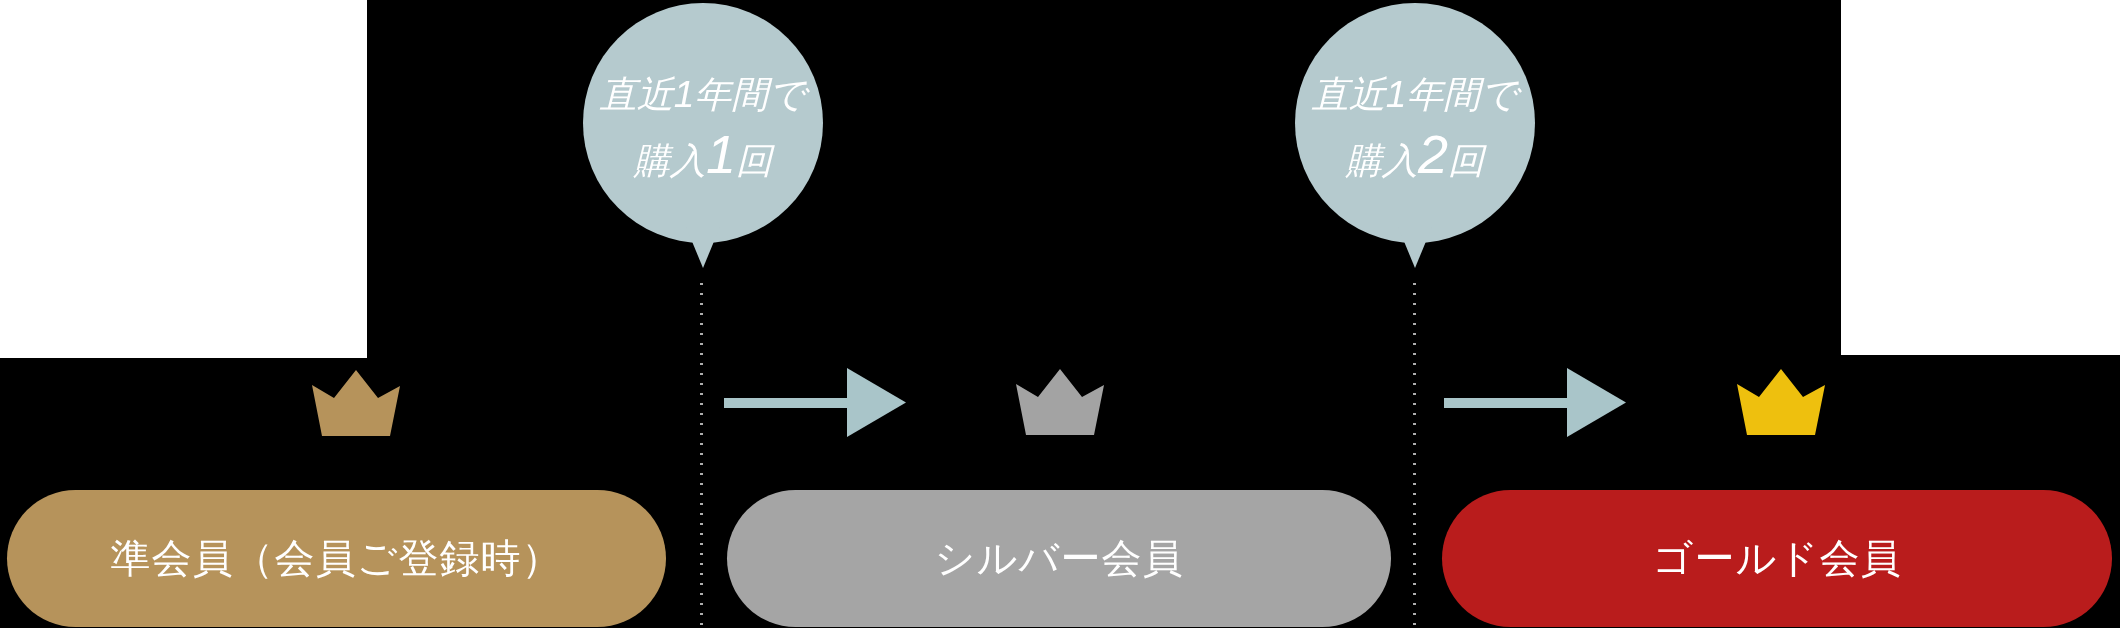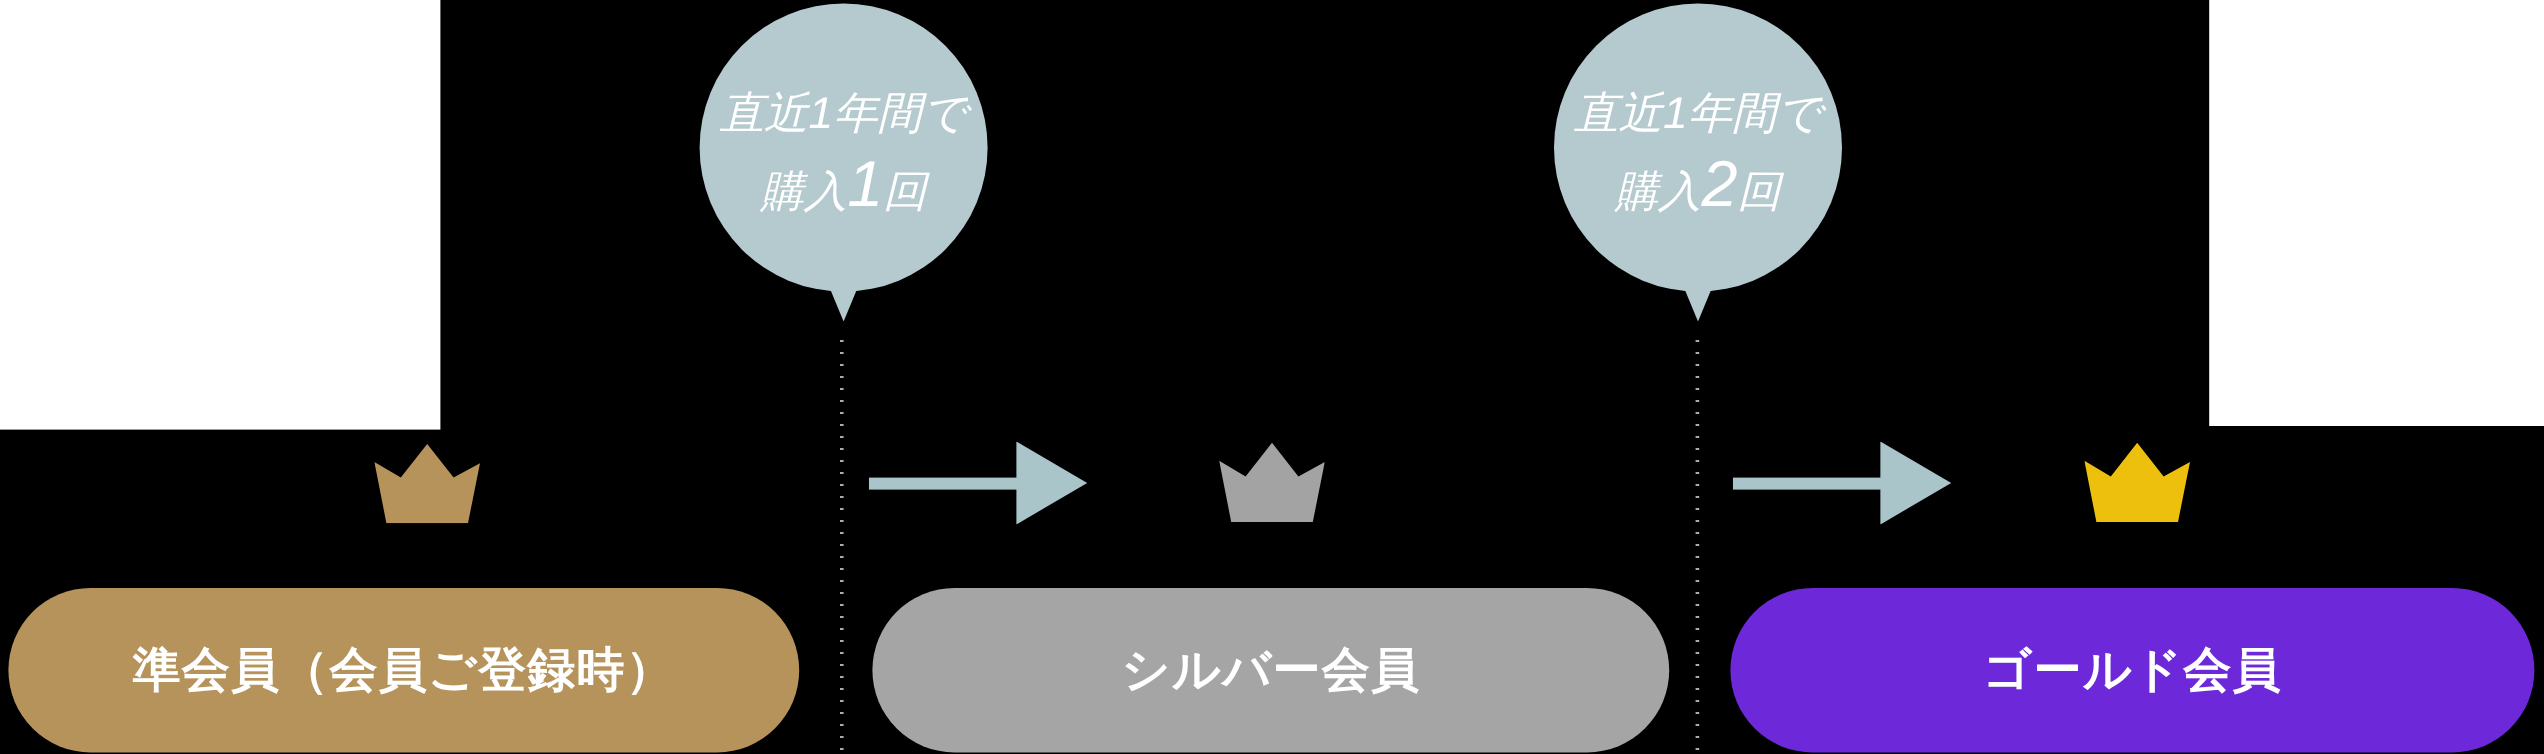--- a/index.html
+++ b/index.html
@@ -45,21 +45,21 @@
   .arrow{width:182px;height:69px;}
   .arrow-1{left:724px;top:368px;}
   .arrow-2{left:1444px;top:368px;}
 
   
   .banner{top:490px;height:137px;border-radius:68.5px;
           display:flex;align-items:center;justify-content:center;}
   .banner-1{left:7px;width:659px;}
   .banner-2{left:727px;width:664px;}
   .banner-3{left:1442px;width:670px;}
-  .banner-label{font-size:40px;font-weight:700;color:#fff;letter-spacing:1px;white-space:nowrap;}
+  .banner-label{font-size:40px;font-weight:400;color:#fff;letter-spacing:1px;white-space:nowrap;}
 </style>
 </head>
 <body>
 
 <div class="abs white-tl"></div>
 <div class="abs white-tr"></div>
 
 <div class="abs dotline dotline-1"></div>
 <div class="abs dotline dotline-2"></div>
 
@@ -105,15 +105,15 @@
   <rect x="0" y="30" width="126" height="10" fill="#a9c5c9"></rect>
   <polygon points="123,0 182,34.5 123,69" fill="#a9c5c9"></polygon>
 </svg>
 
 <div class="abs banner banner-1" style="background-color: rgb(182, 147, 91);">
   <span class="banner-label">準会員（会員ご登録時）</span>
 </div>
 <div class="abs banner banner-2" style="background-color: rgb(165, 165, 165);">
   <span class="banner-label">シルバー会員</span>
 </div>
-<div class="abs banner banner-3" style="background-color: #6d28d9;">
+<div class="abs banner banner-3" style="background-color: #b91c1c;">
   <span class="banner-label">ゴールド会員</span>
 </div>
 
 </body></html>

